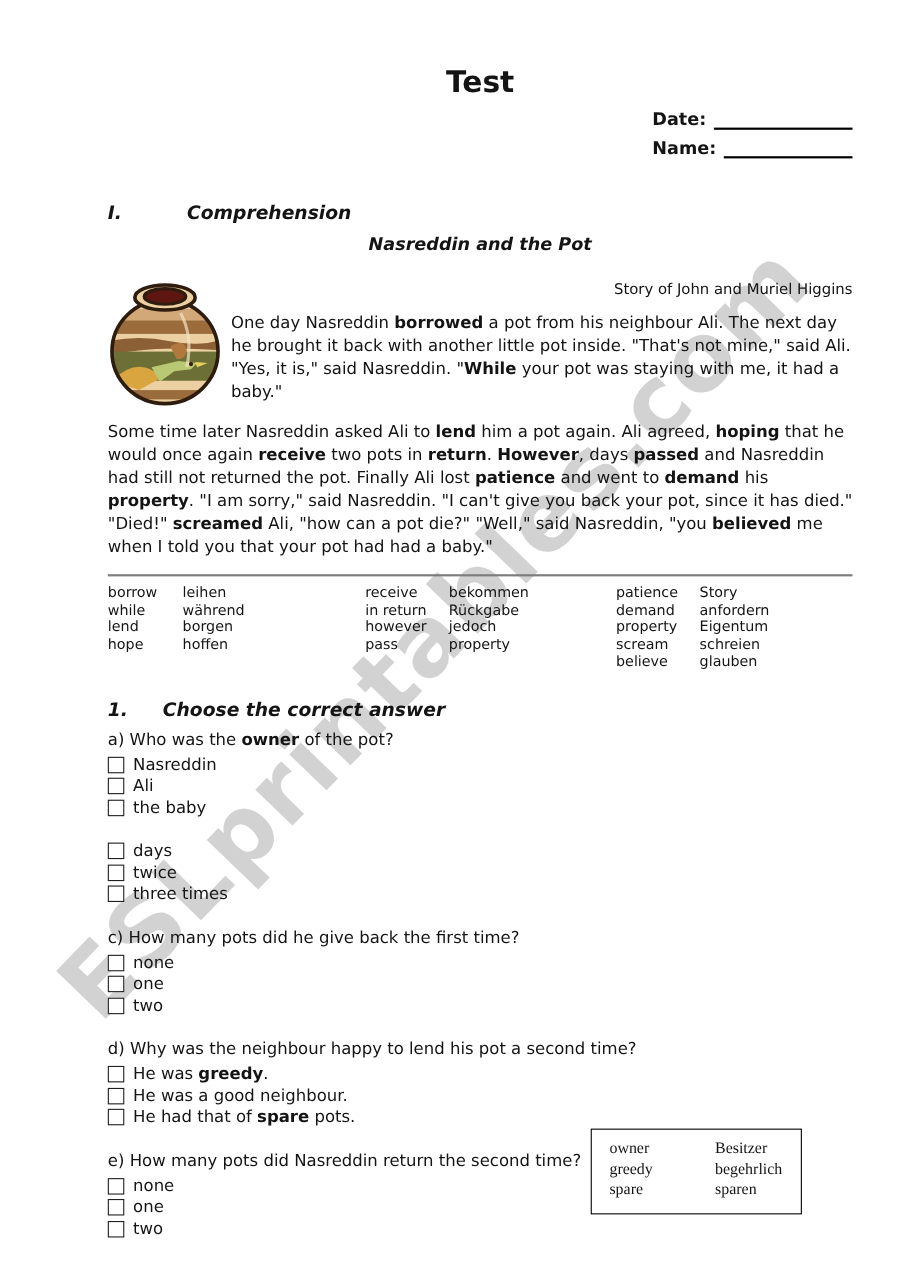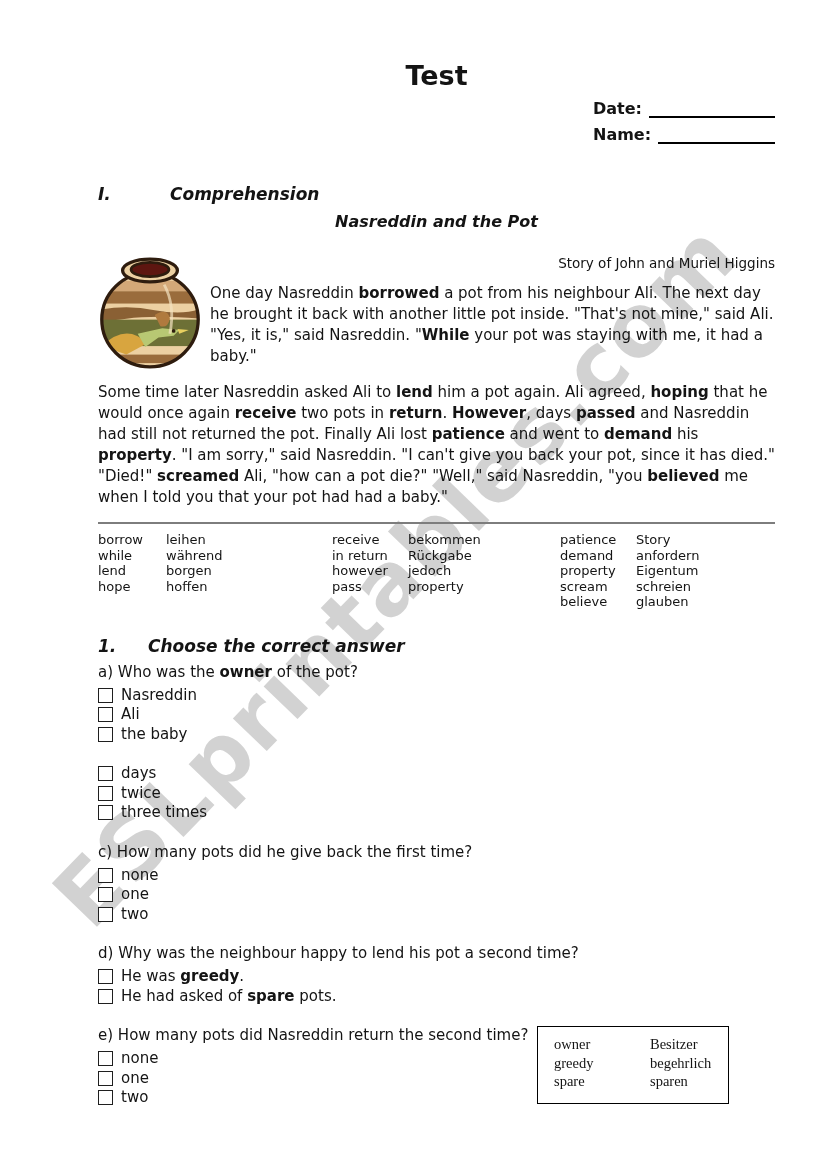--- a/index.html
+++ b/index.html
@@ -200,21 +200,25 @@
           </div>
         </div>
         <div class="question">
           <div class="q-label"><span>d) Why was the neighbour happy to lend his pot a second time?</span></div>
           <div class="opt">
             <span class="cb"></span>
             <span><span>He was </span><b>greedy</b><span>.</span></span>
           </div>
           <div class="opt">
             <span class="cb"></span>
-            <span><span>He had asked of </span><b>spare</b><span> pots.</span></span>
+            <span><span>He was a good neighbour.</span></span>
+          </div>
+          <div class="opt">
+            <span class="cb"></span>
+            <span><span>He had that of </span><b>spare</b><span> pots.</span></span>
           </div>
         </div>
         <div class="question">
           <div class="q-label"><span>e) How many pots did Nasreddin return the second time?</span></div>
           <div class="opt">
             <span class="cb"></span>
             <span><span>none</span></span>
           </div>
           <div class="opt">
             <span class="cb"></span>

